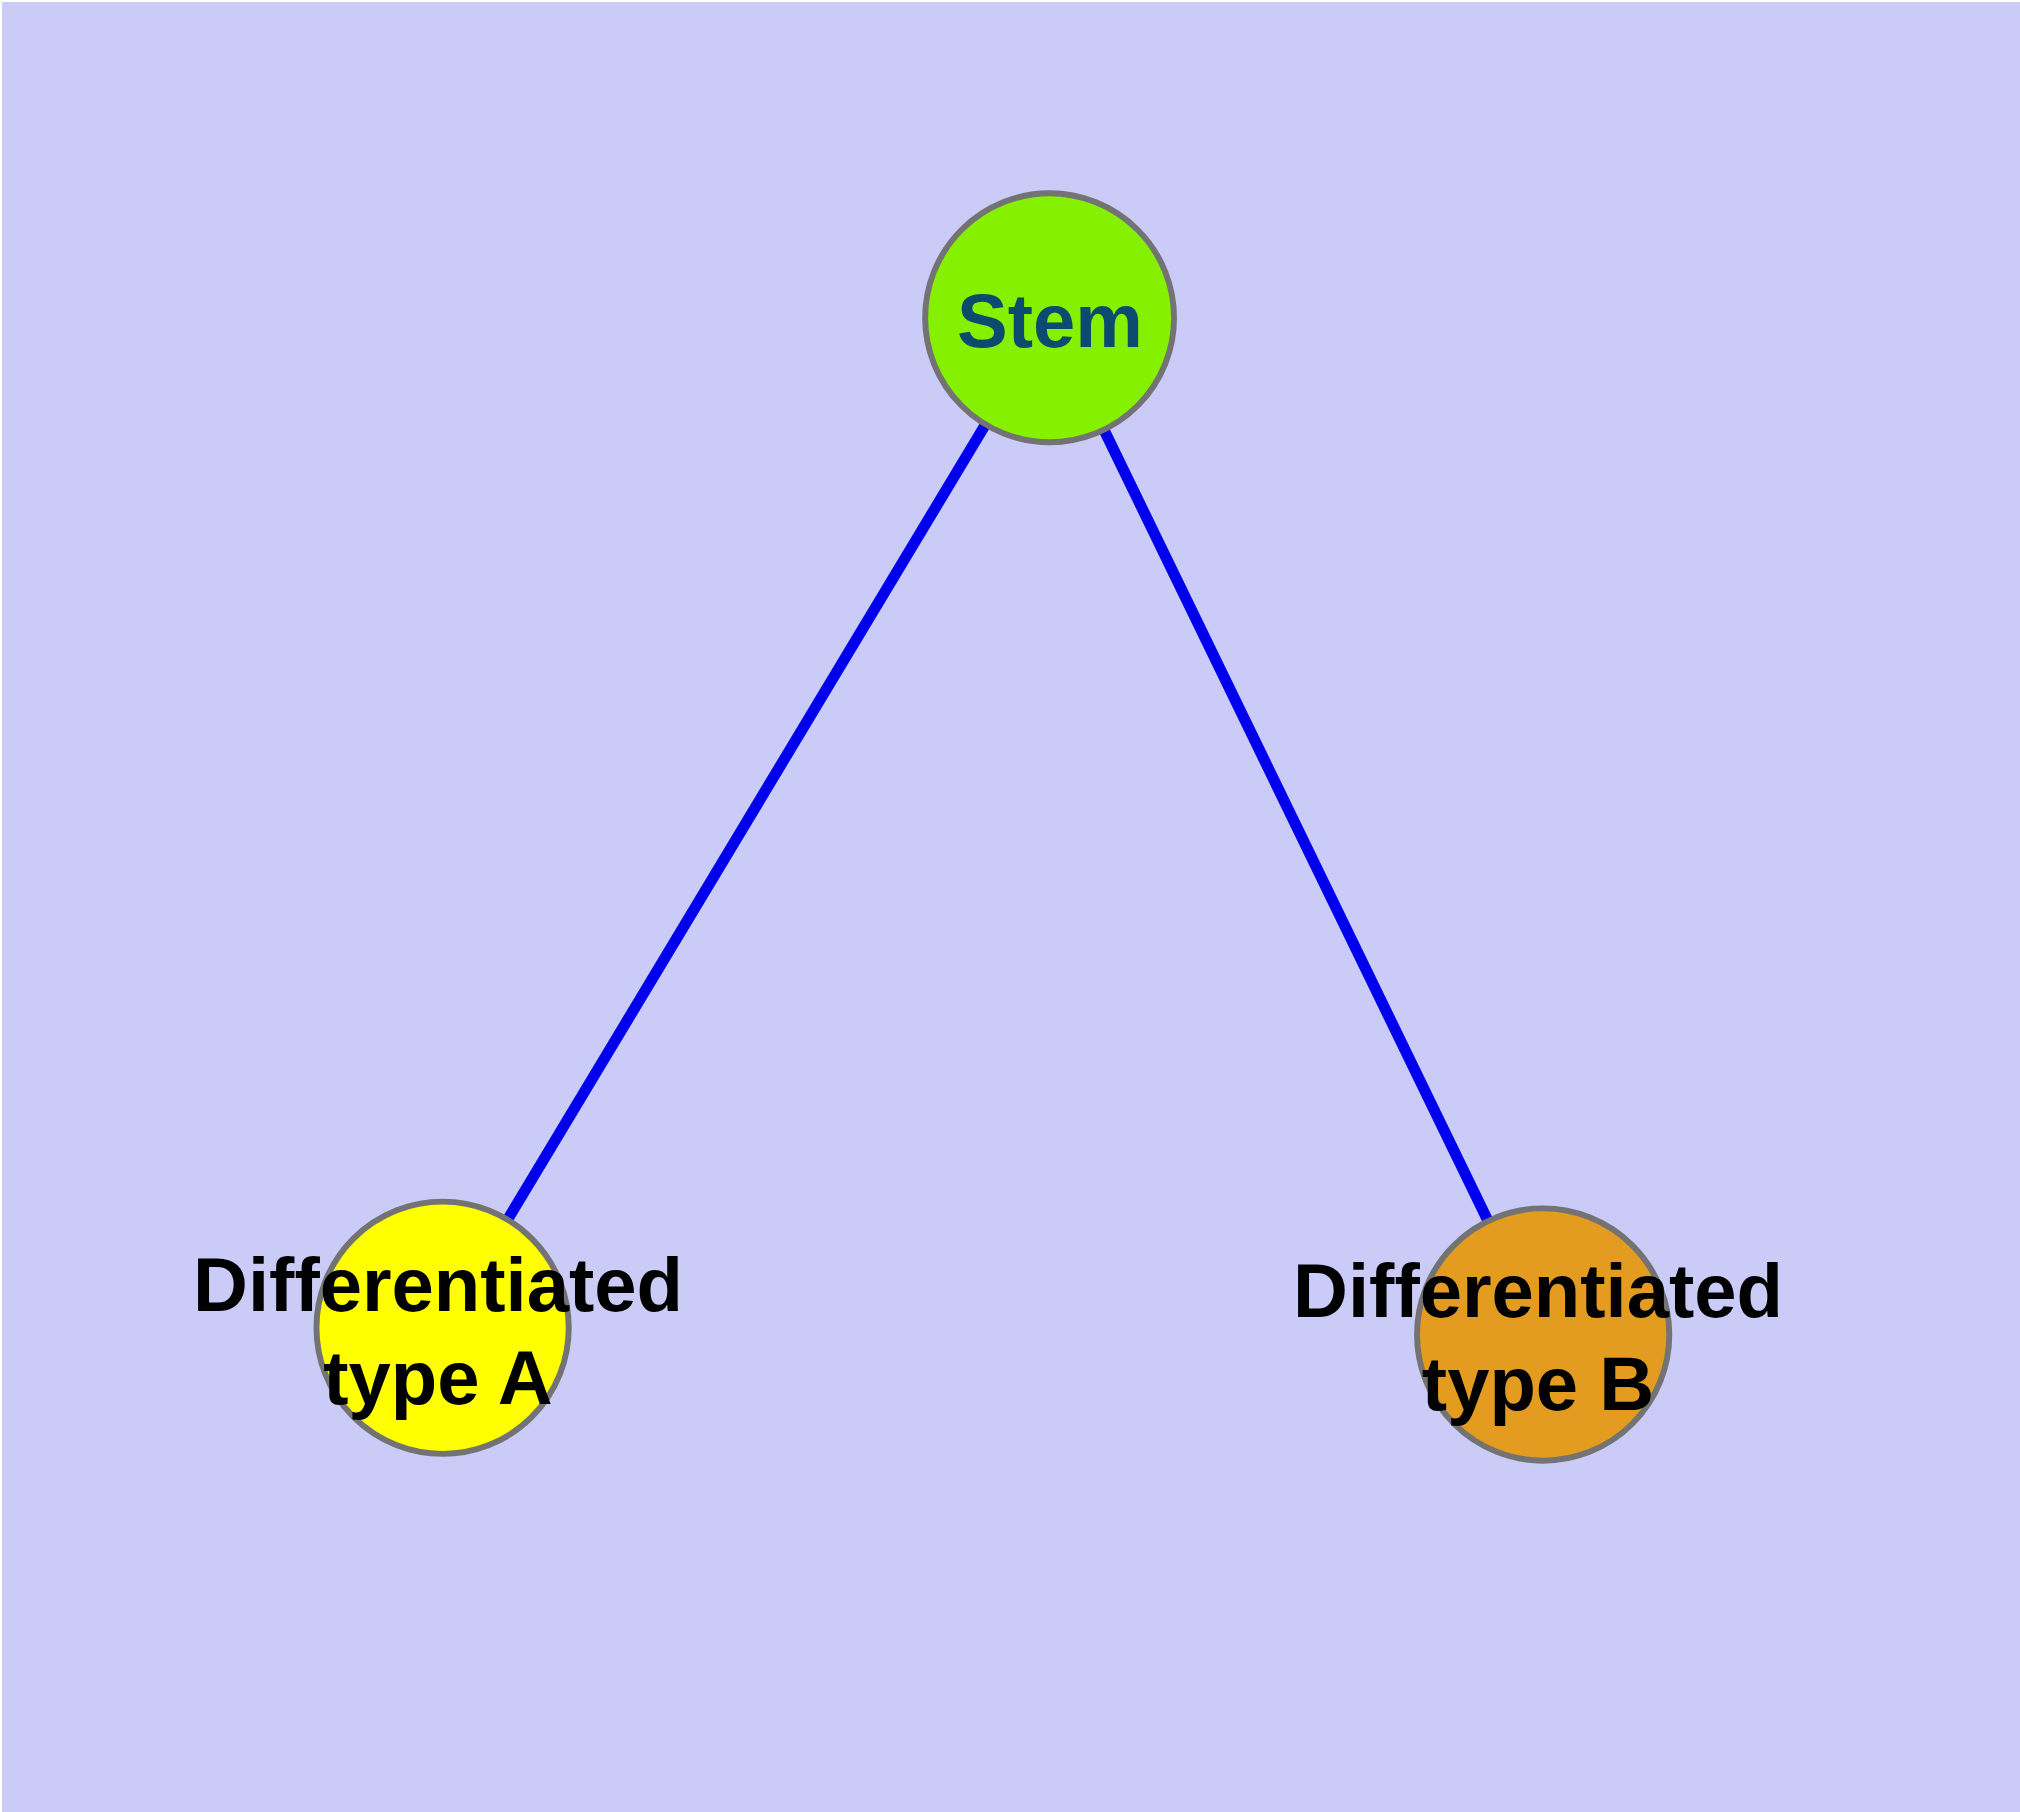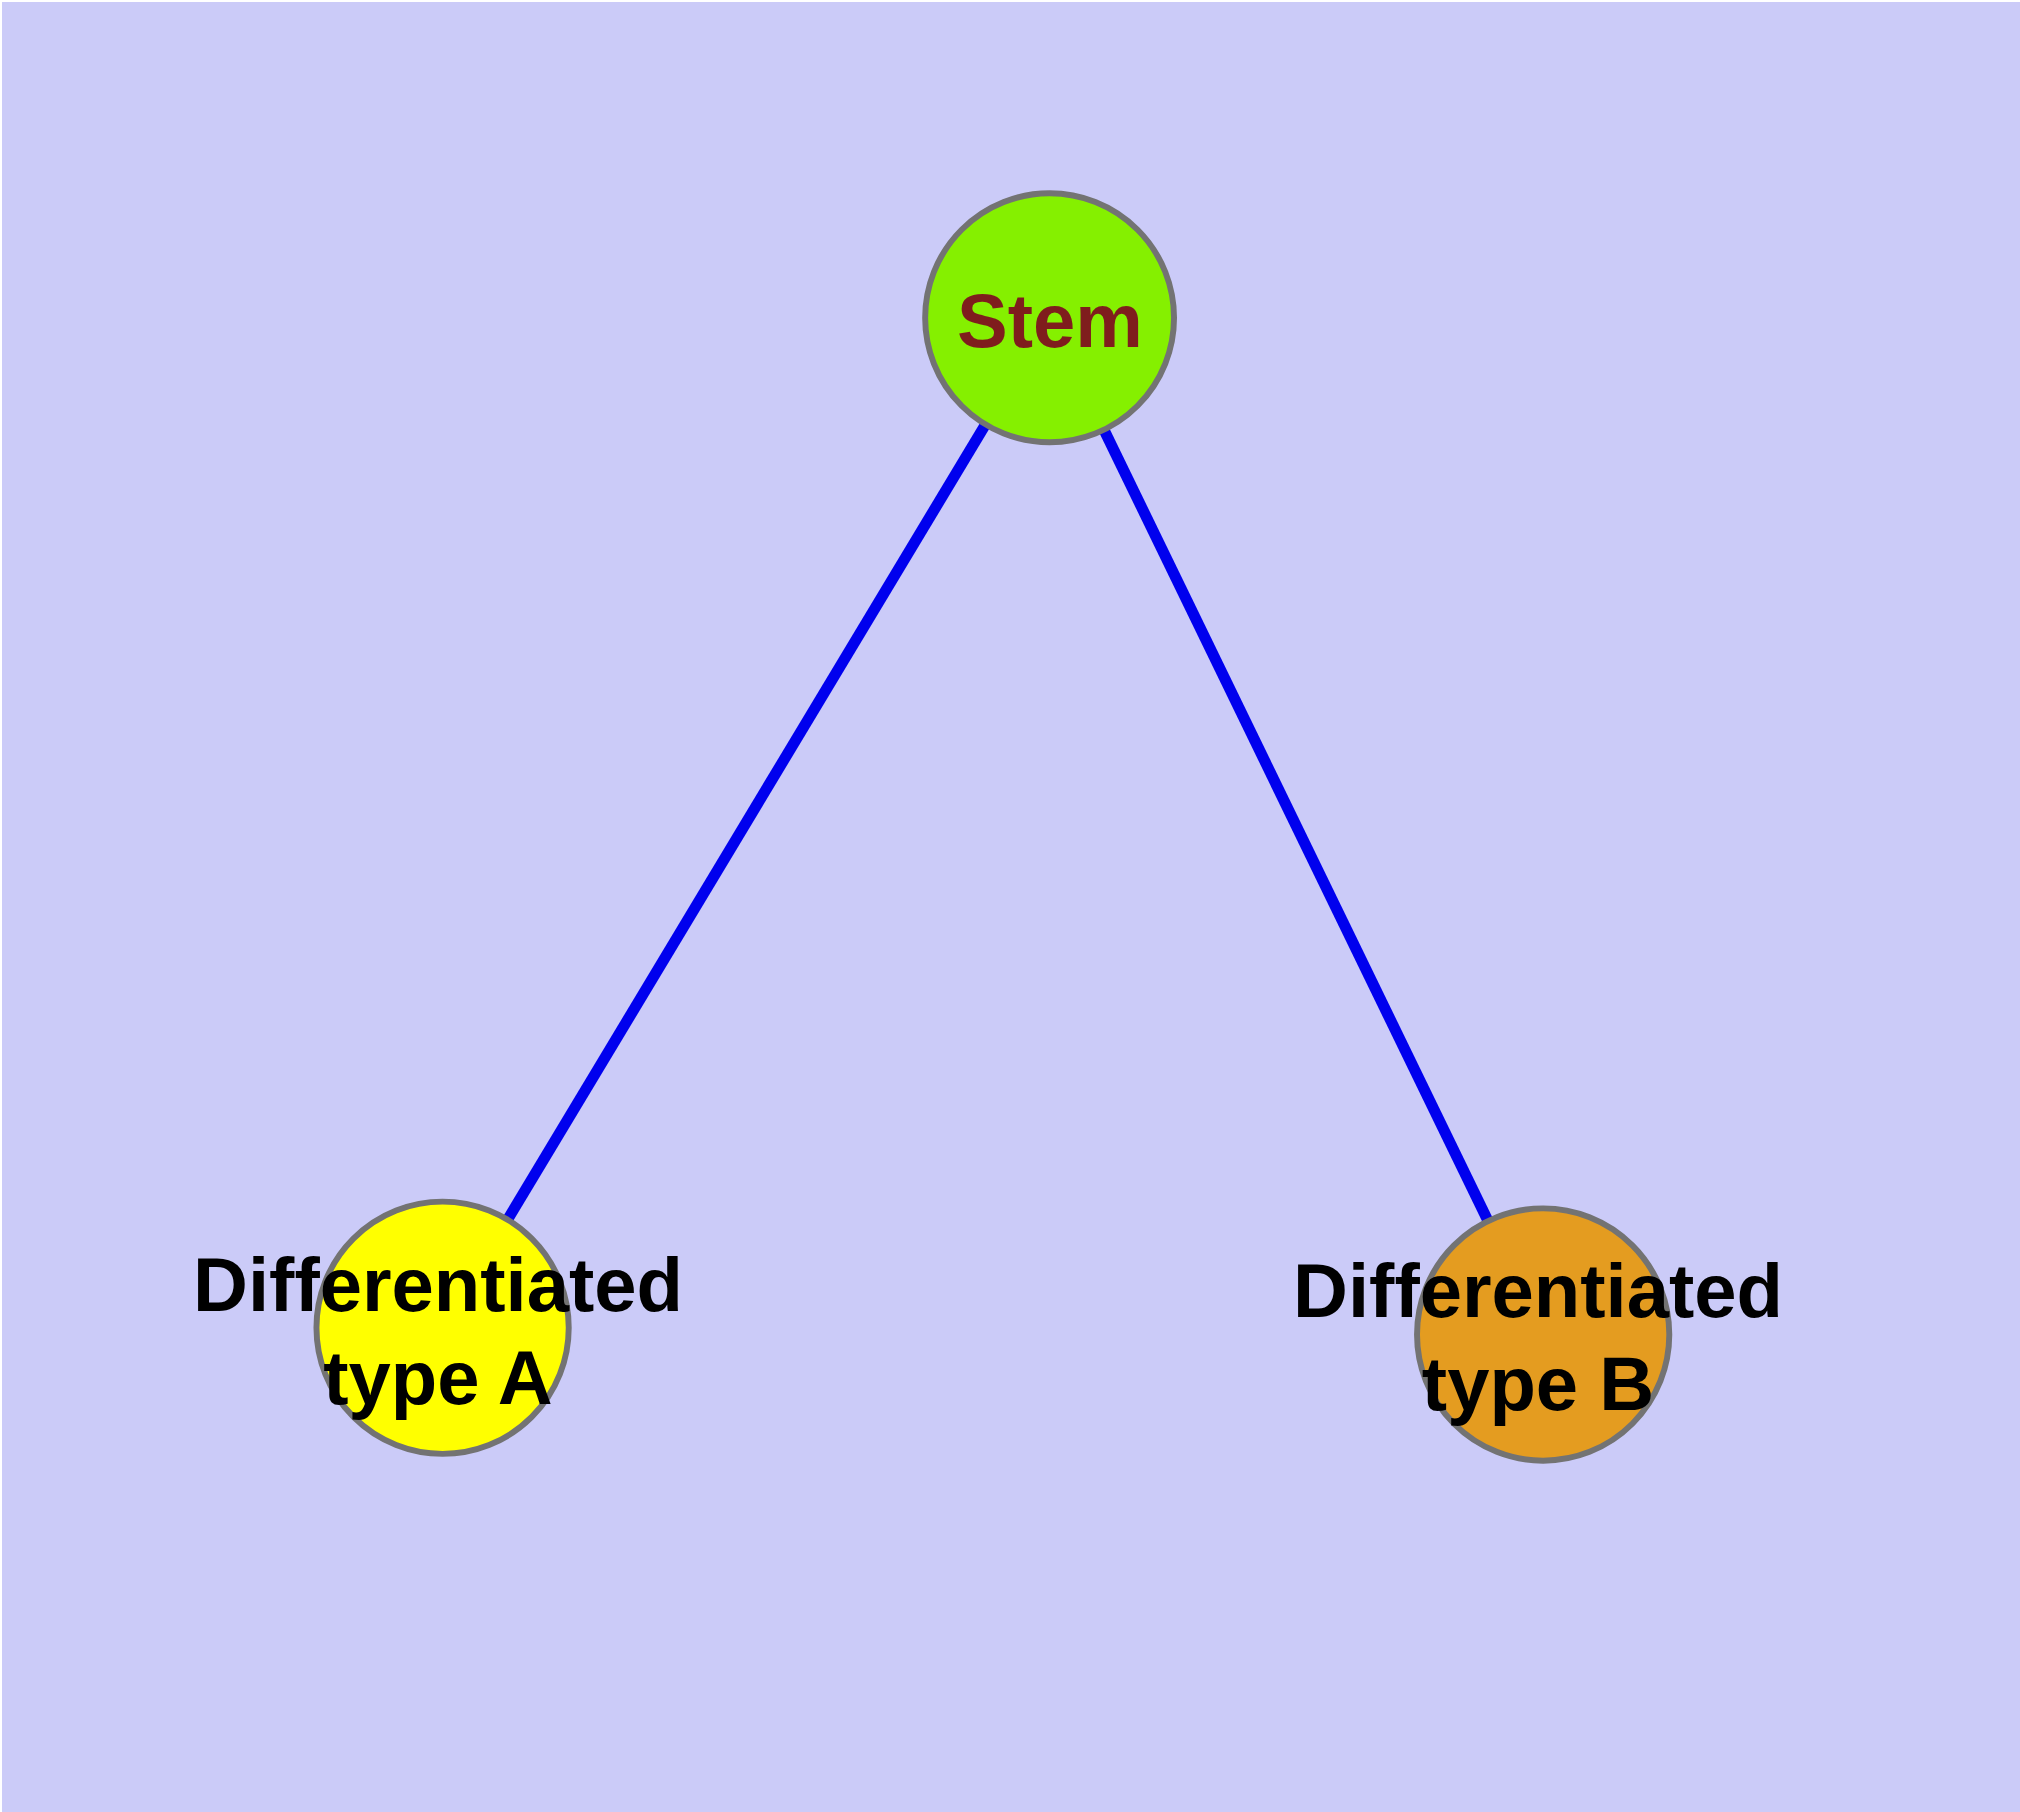--- a/index.html
+++ b/index.html
@@ -52,21 +52,21 @@
 
     <line x1="1237" y1="373" x2="1820" y2="1574" stroke-width="13" fill="none" stroke="#0000EE"></line>
 
     <circle cx="1237" cy="373" r="147" stroke-width="7" fill="#85F000" stroke="#737373"></circle>
 
     <circle cx="520" cy="1566" r="149" stroke-width="7" fill="#FFFF00" stroke="#737373"></circle>
 
     <circle cx="1820" cy="1574" r="149" stroke-width="7" fill="#E49C20" stroke="#737373"></circle>
   </svg>
 
-  <div class="node-label label-stem" style="color: #7f1d1d;">Stem</div>
+  <div class="node-label label-stem" style="color: #0c4a6e;">Stem</div>
 
   <div class="node-label label-type-a" style="color: rgb(0, 0, 0);">Differentiated
 type A</div>
 
   <div class="node-label label-type-b" style="color: rgb(0, 0, 0);">Differentiated
 type B</div>
 </div>
 
 
 </body></html>

